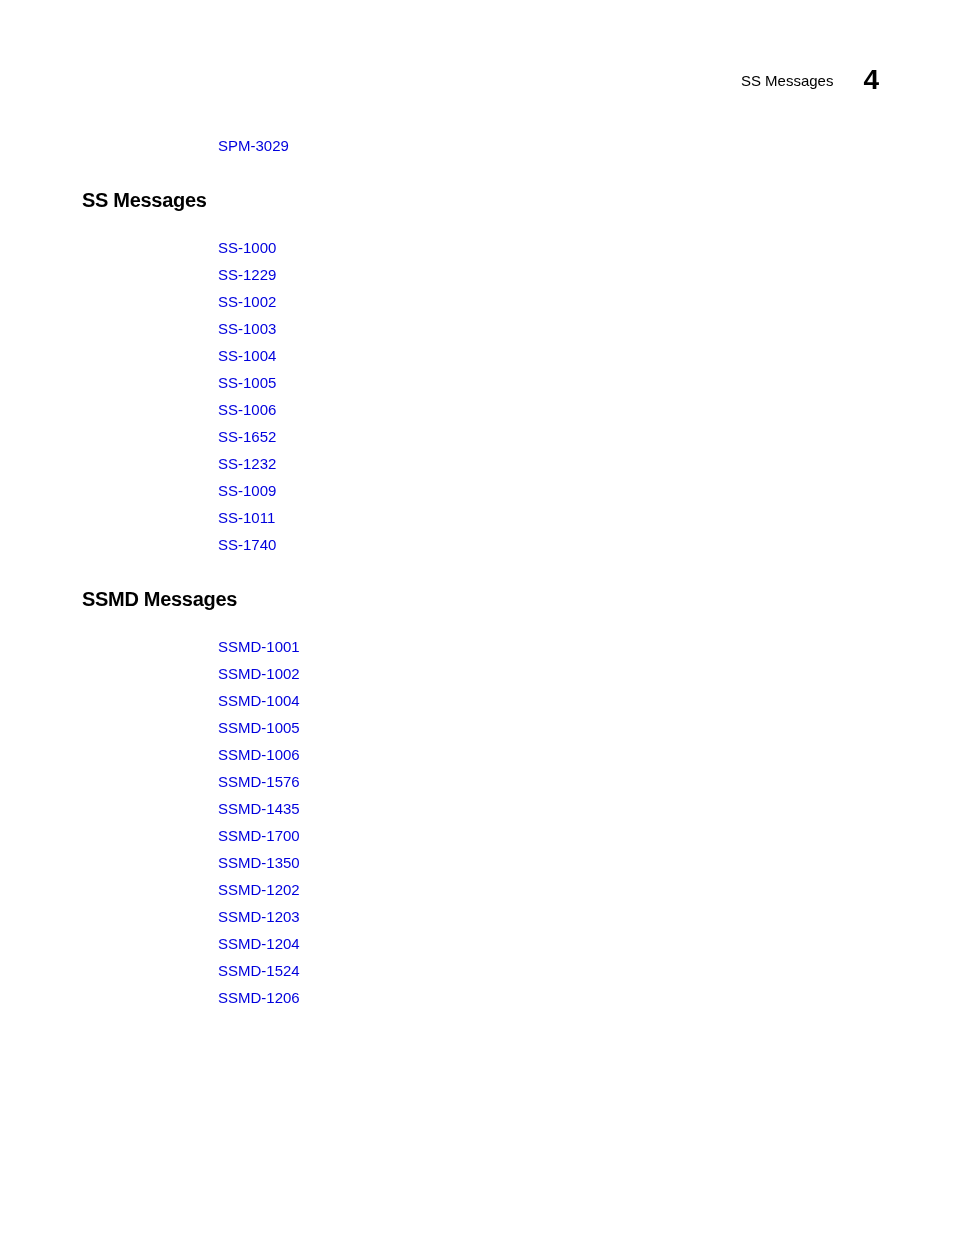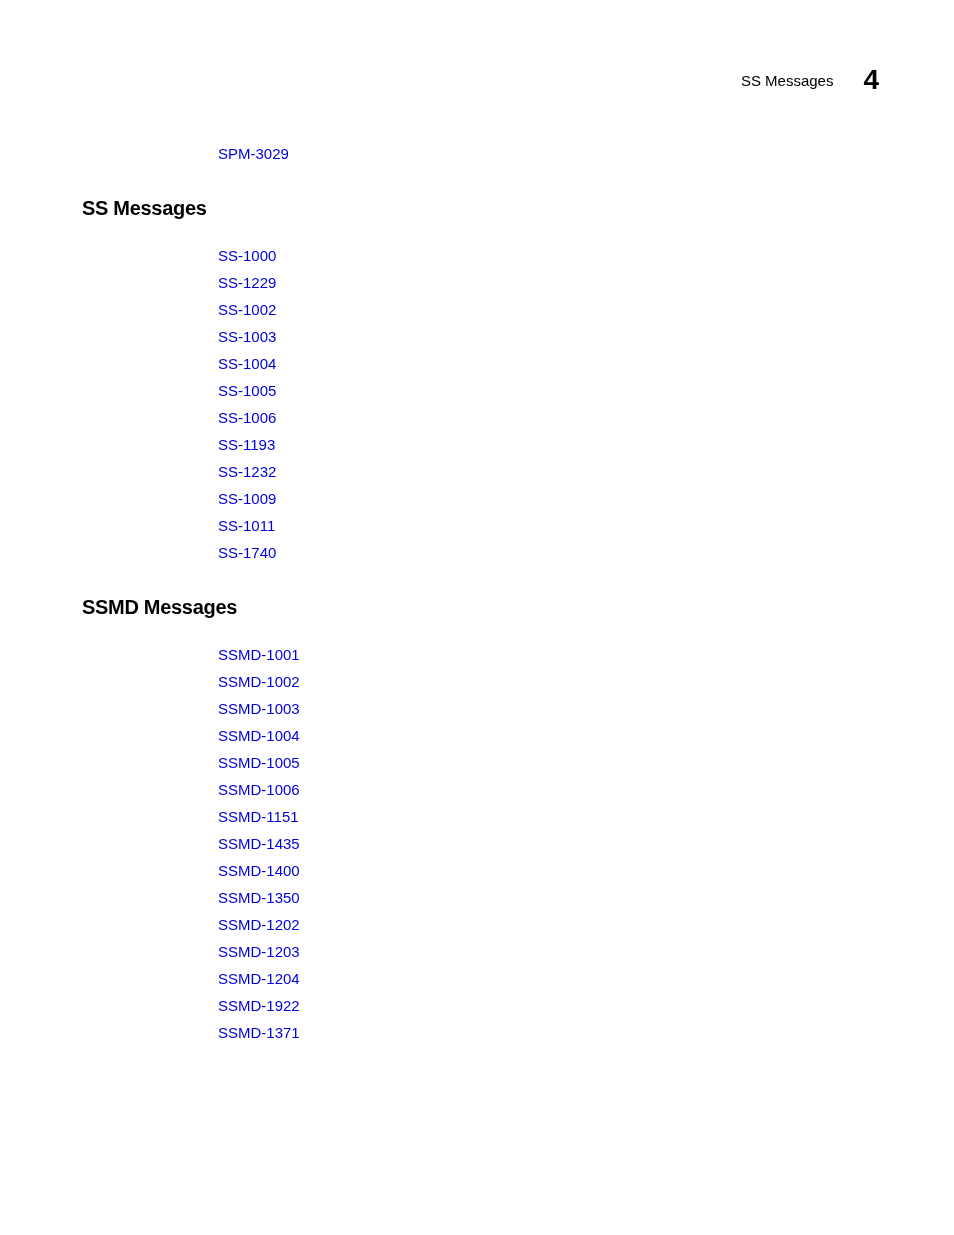--- a/index.html
+++ b/index.html
@@ -24,21 +24,21 @@
     color: #000;
   }
   .header-num {
     font-size: 28px;
     font-weight: bold;
     color: #000;
     font-family: "Arial Narrow", Arial, sans-serif;
   }
   .content {
     position: absolute;
-    top: 140px;
+    top: 132px;
     left: 82px;
     right: 75px;
   }
   .link-list {
     margin-left: 136px;
   }
   .link {
     display: block;
     color: #0000dd;
     font-size: 15px;
@@ -71,38 +71,37 @@
   <div id="sections">
       <div class="section-heading">SS Messages</div>
       <div class="link-list">
         <a class="link">SS-1000</a>
         <a class="link">SS-1229</a>
         <a class="link">SS-1002</a>
         <a class="link">SS-1003</a>
         <a class="link">SS-1004</a>
         <a class="link">SS-1005</a>
         <a class="link">SS-1006</a>
-        <a class="link">SS-1193</a>
+        <a class="link">SS-1652</a>
         <a class="link">SS-1232</a>
         <a class="link">SS-1009</a>
         <a class="link">SS-1011</a>
         <a class="link">SS-1740</a>
       </div>
       <div class="section-heading">SSMD Messages</div>
       <div class="link-list">
         <a class="link">SSMD-1001</a>
         <a class="link">SSMD-1002</a>
-        <a class="link">SSMD-1003</a>
         <a class="link">SSMD-1004</a>
         <a class="link">SSMD-1005</a>
         <a class="link">SSMD-1006</a>
-        <a class="link">SSMD-1151</a>
+        <a class="link">SSMD-1576</a>
         <a class="link">SSMD-1435</a>
-        <a class="link">SSMD-1400</a>
+        <a class="link">SSMD-1700</a>
         <a class="link">SSMD-1350</a>
         <a class="link">SSMD-1202</a>
         <a class="link">SSMD-1203</a>
         <a class="link">SSMD-1204</a>
-        <a class="link">SSMD-1922</a>
-        <a class="link">SSMD-1371</a>
+        <a class="link">SSMD-1524</a>
+        <a class="link">SSMD-1206</a>
       </div>
     </div>
 </div>
 
 </body></html>

